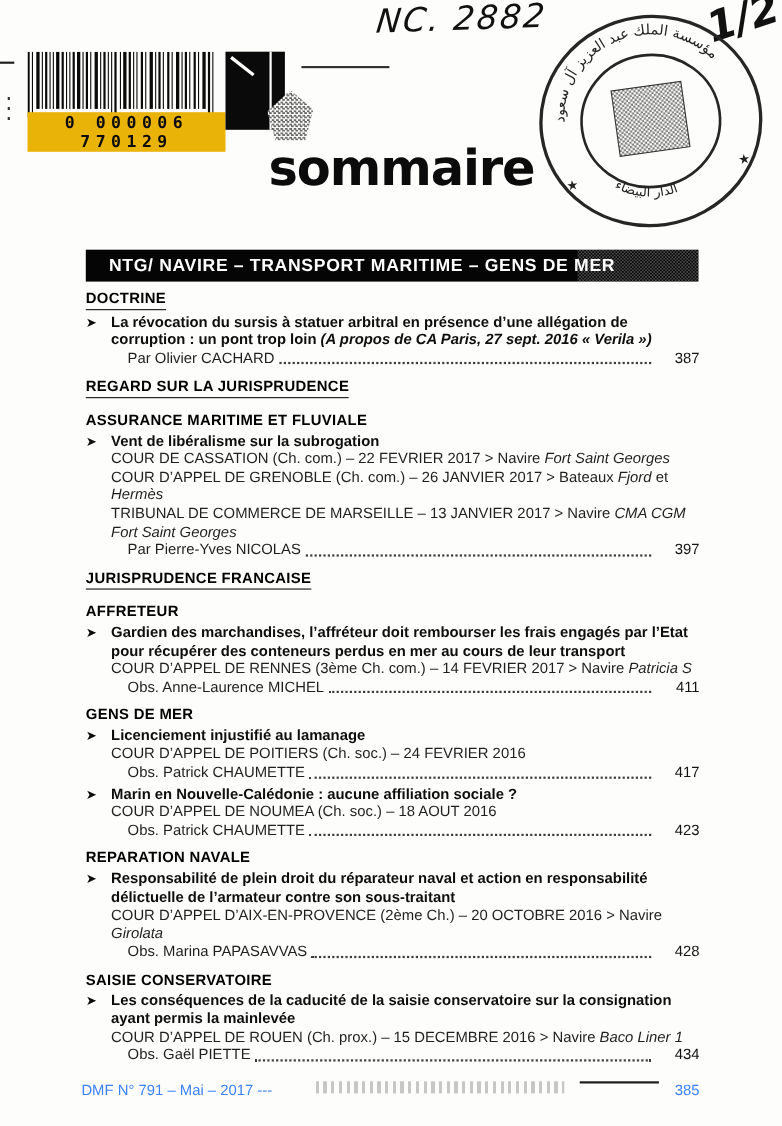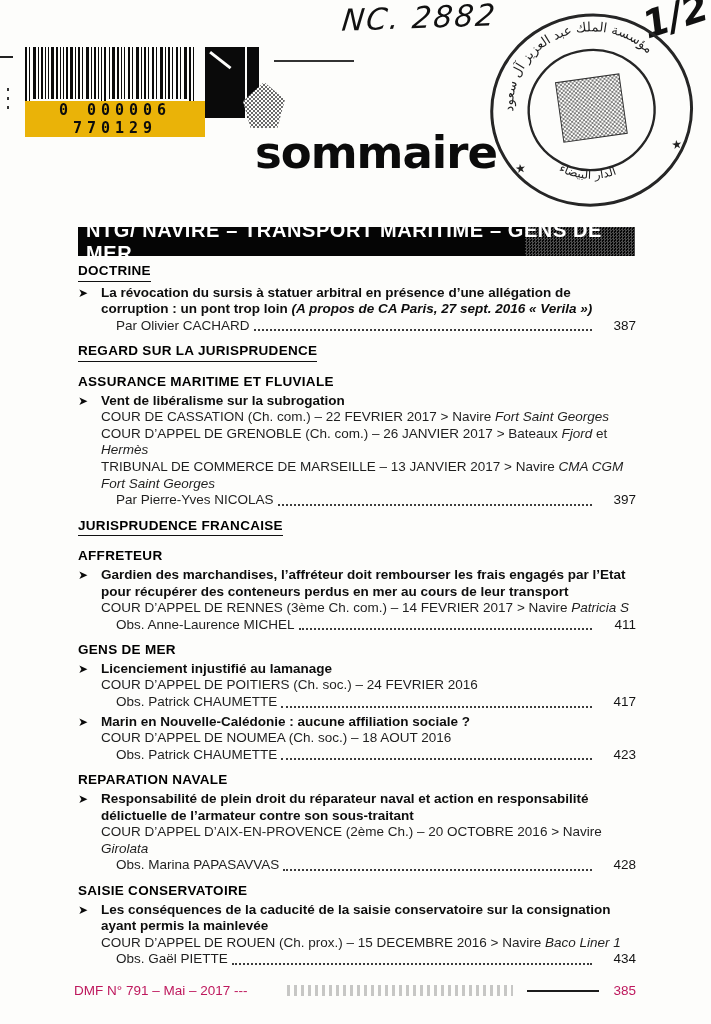--- a/index.html
+++ b/index.html
@@ -40,27 +40,27 @@
   }
   .logo-dither{
     position:absolute;left:243px;top:82px;width:42px;height:46px;
     background:repeating-conic-gradient(#6a6a6a 0% 25%,#fdfdfb 0% 50%) 0 0/4px 4px;
     clip-path:polygon(50% 0,100% 38%,82% 100%,18% 100%,0 42%);
   }
   .stamp{position:absolute;left:486px;top:10px;width:212px;height:205px;transform:rotate(-8deg);}
   .page-title{
     position:absolute;left:244px;top:126px;
     font-family:"DejaVu Sans",sans-serif;font-weight:bold;
-    font-size:45px;letter-spacing:-1px;color:#0b0b0b;margin-left:11px;
+    font-size:45px;letter-spacing:-1px;color:#0b0b0b;
   }
   
   .banner{
     position:absolute;left:78px;top:227px;width:557px;height:29px;
     background:#050505;color:#fff;display:flex;align-items:center;
-    font-weight:bold;font-size:20px;letter-spacing:.6px;padding-left:8px;
+    font-weight:bold;font-size:16px;letter-spacing:.6px;padding-left:21px;
     box-sizing:border-box;
   }
   .banner::after{
     content:"";position:absolute;right:0;top:0;bottom:0;width:110px;
     background:repeating-conic-gradient(#fff 0% 25%,transparent 0% 50%) 0 0/3px 3px;
     opacity:.28;
   }
   
   .toc{position:absolute;left:78px;top:263px;width:558px;font-size:13.5px;line-height:16.6px;}
   .section{margin-bottom:9px;}
@@ -72,21 +72,21 @@
   .entry-title{font-weight:bold;color:#0e0e0e;}
   .entry-title .it{font-style:italic;}
   .ref{color:#1f1f1f;}
   .ref .it{font-style:italic;}
   .byrow{display:flex;align-items:flex-end;color:#1f1f1f;margin-left:15px;}
   .dots{flex:1;border-bottom:2px dotted #3c3c3c;margin:0 8px 3px 4px;}
   .pageno{width:36px;text-align:right;color:#141414;}
   
   .footer{
     position:absolute;left:74px;top:983px;width:562px;
-    display:flex;align-items:center;font-size:13.5px;color:#be185d;
+    display:flex;align-items:flex-start;font-size:13.5px;color:#3b82f6;
   }
   .footer-smudge{
     flex:1;height:11px;margin:0 14px 0 40px;
     background:repeating-linear-gradient(90deg,rgba(110,110,110,.38) 0 3px,transparent 3px 7px);
     filter:blur(.7px);
   }
   .footer-rule{width:72px;height:2px;background:#1c1c1c;margin-right:14px;}
 </style>
 </head>
 <body>

